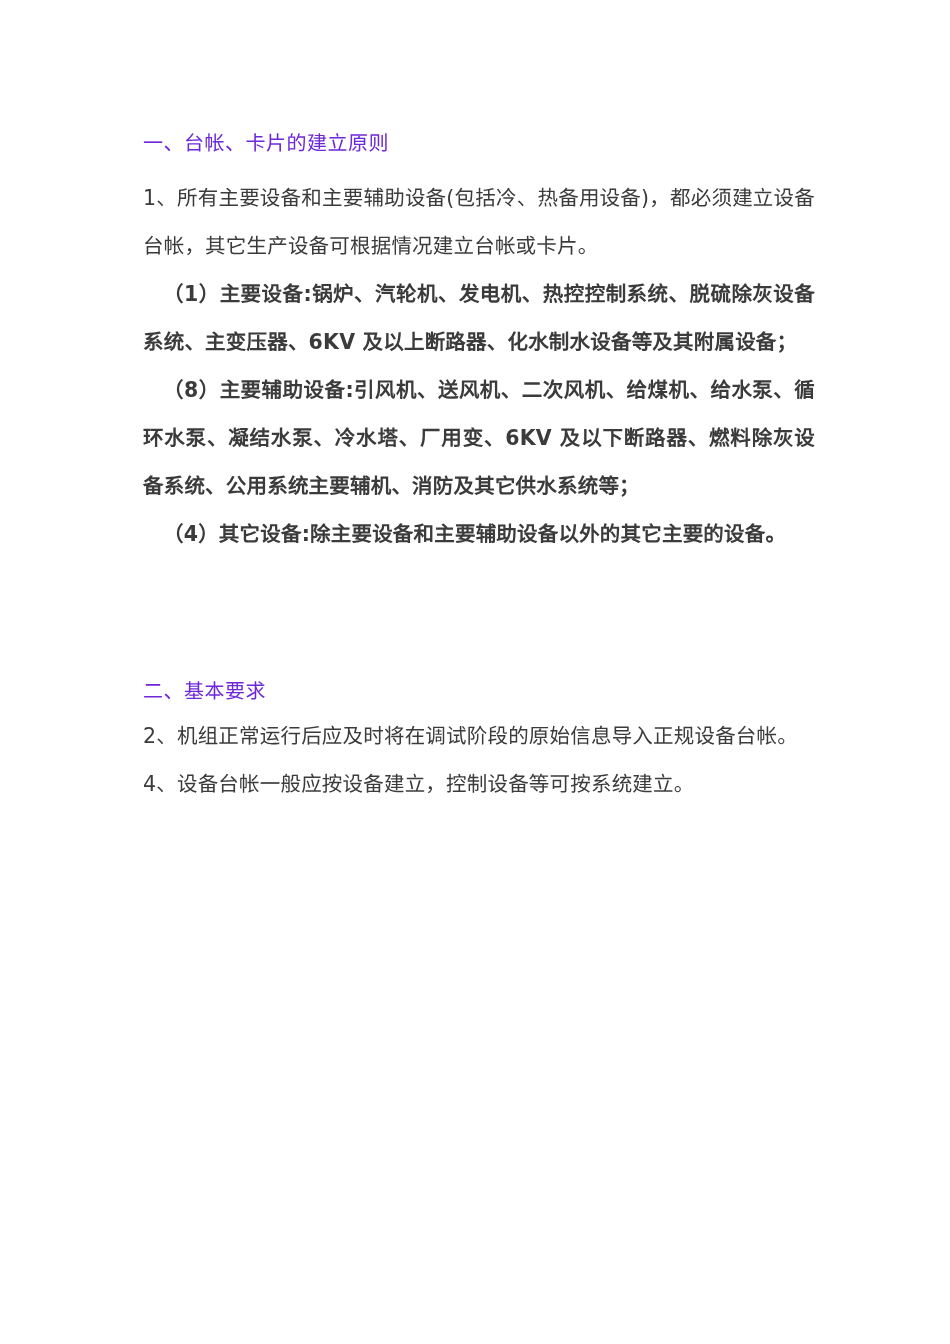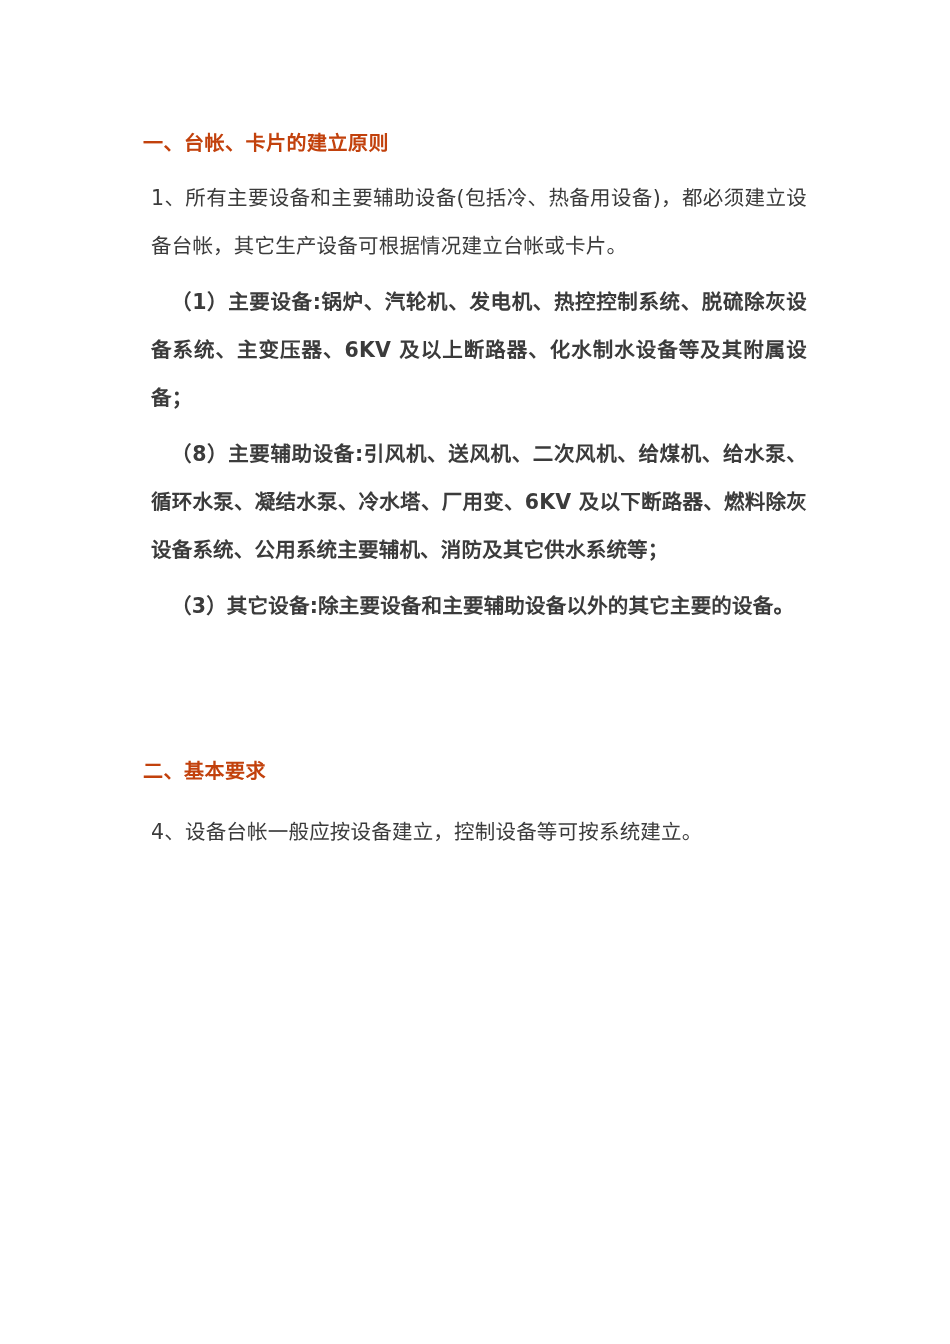--- a/index.html
+++ b/index.html
@@ -23,74 +23,75 @@
   .doc-body {
     position: absolute;
     left: 143px;
     top: 128px;
     width: 672px;
   }
 
   
   .section-heading {
     font-size: 20px;
-    font-weight: 700;
-    color: #c2410c;
+    font-weight: 400;
+    color: #6d28d9;
     letter-spacing: 0.5px;
     line-height: 30px;
     margin: 0 0 16px 0;
     white-space: nowrap;
   }
 
   
   .para {
     font-size: 20.5px;
     font-weight: 400;
     color: #3b3b3b;
     line-height: 48px;
-    margin: 8px;
+    margin: 0;
     text-align: justify;
     text-justify: inter-ideograph;
     letter-spacing: 0.2px;
     word-break: break-all;
   }
   .para.sub {
     text-indent: 20px;
     font-weight: bold;
   }
 
   
   .section-gap {
     height: 118px;
   }
   .sec2-heading {
-    margin-bottom: 22px;
+    margin-bottom: 6px;
   }
 </style>
 </head>
 <body>
 
 <div class="page">
 
   <div class="doc-body">
 
     <h2 class="section-heading">一、台帐、卡片的建立原则</h2>
 
     <p class="para">1、所有主要设备和主要辅助设备(包括冷、热备用设备)，都必须建立设备台帐，其它生产设备可根据情况建立台帐或卡片。</p>
 
 
     <p class="para sub">（1）主要设备:锅炉、汽轮机、发电机、热控控制系统、脱硫除灰设备系统、主变压器、6KV 及以上断路器、化水制水设备等及其附属设备；</p>
 
     <p class="para sub">（8）主要辅助设备:引风机、送风机、二次风机、给煤机、给水泵、循环水泵、凝结水泵、冷水塔、厂用变、6KV 及以下断路器、燃料除灰设备系统、公用系统主要辅机、消防及其它供水系统等；</p>
 
-    <p class="para sub">（3）其它设备:除主要设备和主要辅助设备以外的其它主要的设备。</p>
+    <p class="para sub">（4）其它设备:除主要设备和主要辅助设备以外的其它主要的设备。</p>
 
     <div class="section-gap"></div>
 
     <h2 class="section-heading sec2-heading">二、基本要求</h2>
 
 
+    <p class="para">2、机组正常运行后应及时将在调试阶段的原始信息导入正规设备台帐。</p>
 
 
     <p class="para">4、设备台帐一般应按设备建立，控制设备等可按系统建立。</p>
 
   </div>
 </div>
 
 </body></html>

